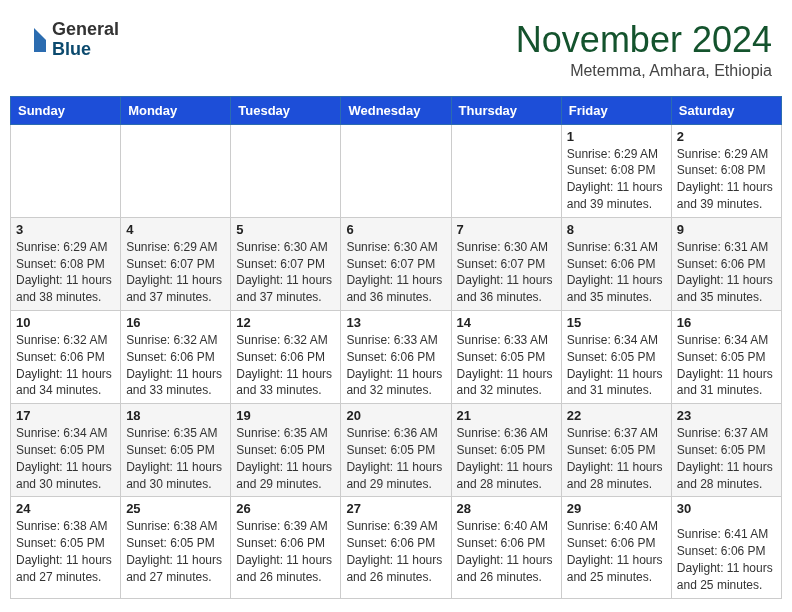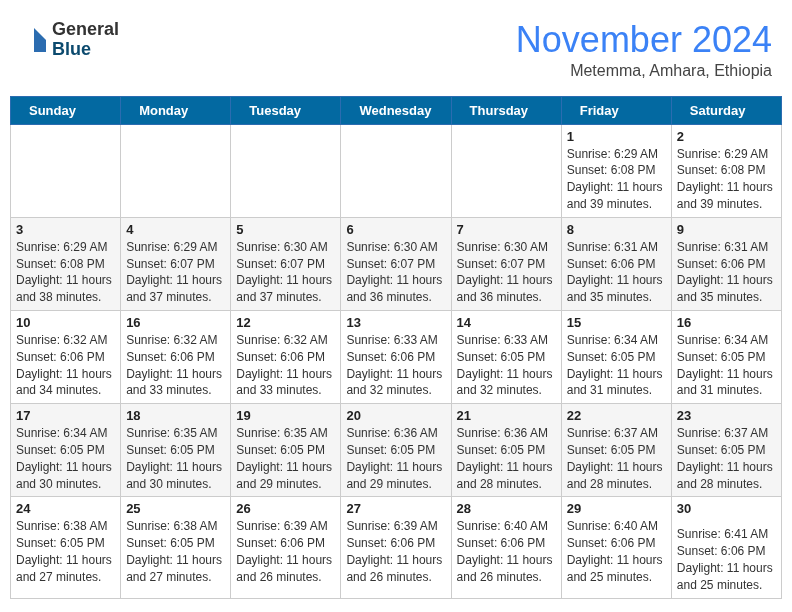--- a/index.html
+++ b/index.html
@@ -39,39 +39,39 @@
     .logo-icon {
       width: 28px;
       height: 28px;
     }
     .title-section {
       text-align: right;
     }
     .month-title {
       font-size: 36px;
       font-weight: 300;
-      color: #3b82f6;
+      color: #14532d;
       line-height: 1.1;
     }
     .location {
       font-size: 16px;
       color: #444;
       margin-top: 2px;
     }
     table {
       width: 100%;
       border-collapse: collapse;
       table-layout: fixed;
     }
     thead th {
-      background-color: #0369a1;
+      background-color: #1d4ed8;
       color: white;
       font-size: 13px;
       font-weight: bold;
-      padding: 6px 18px;
+      padding: 6px 7px;
       text-align: left;
       border: 1px solid #2b6cb0;
     }
     tbody td {
       border: 1px solid #ccc;
       vertical-align: top;
       padding: 4px 5px;
       font-size: 11px;
       height: 80px;
       background: #fff;

